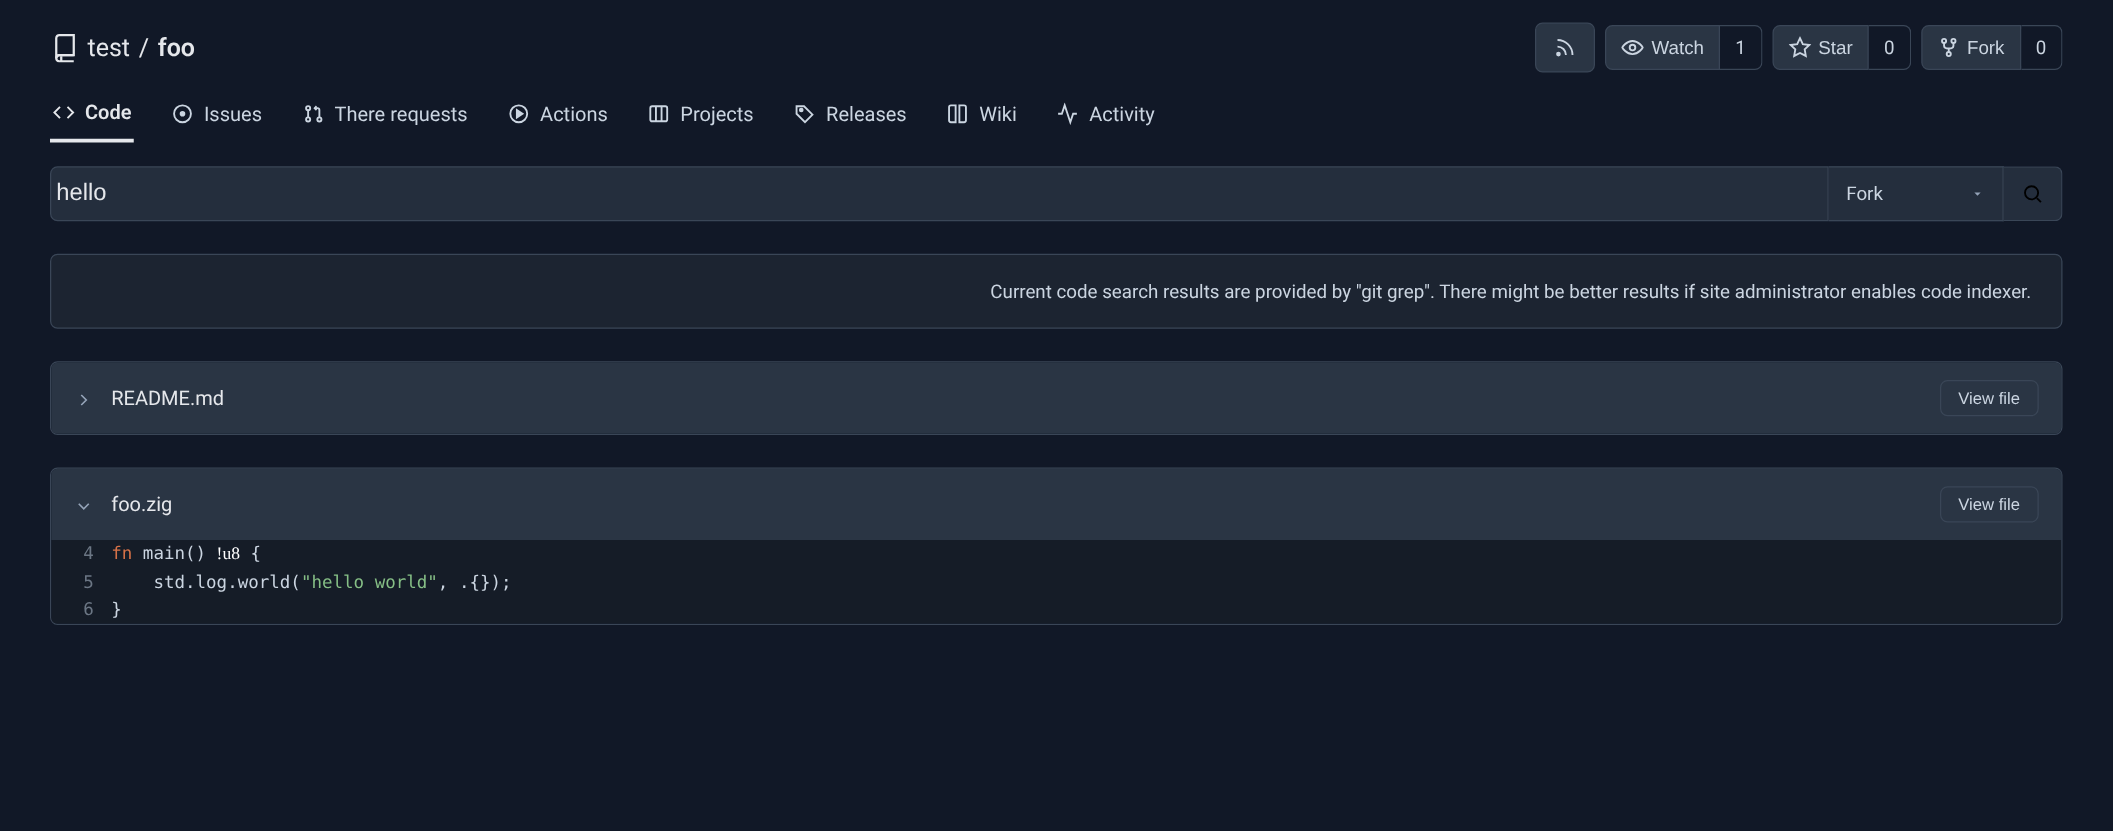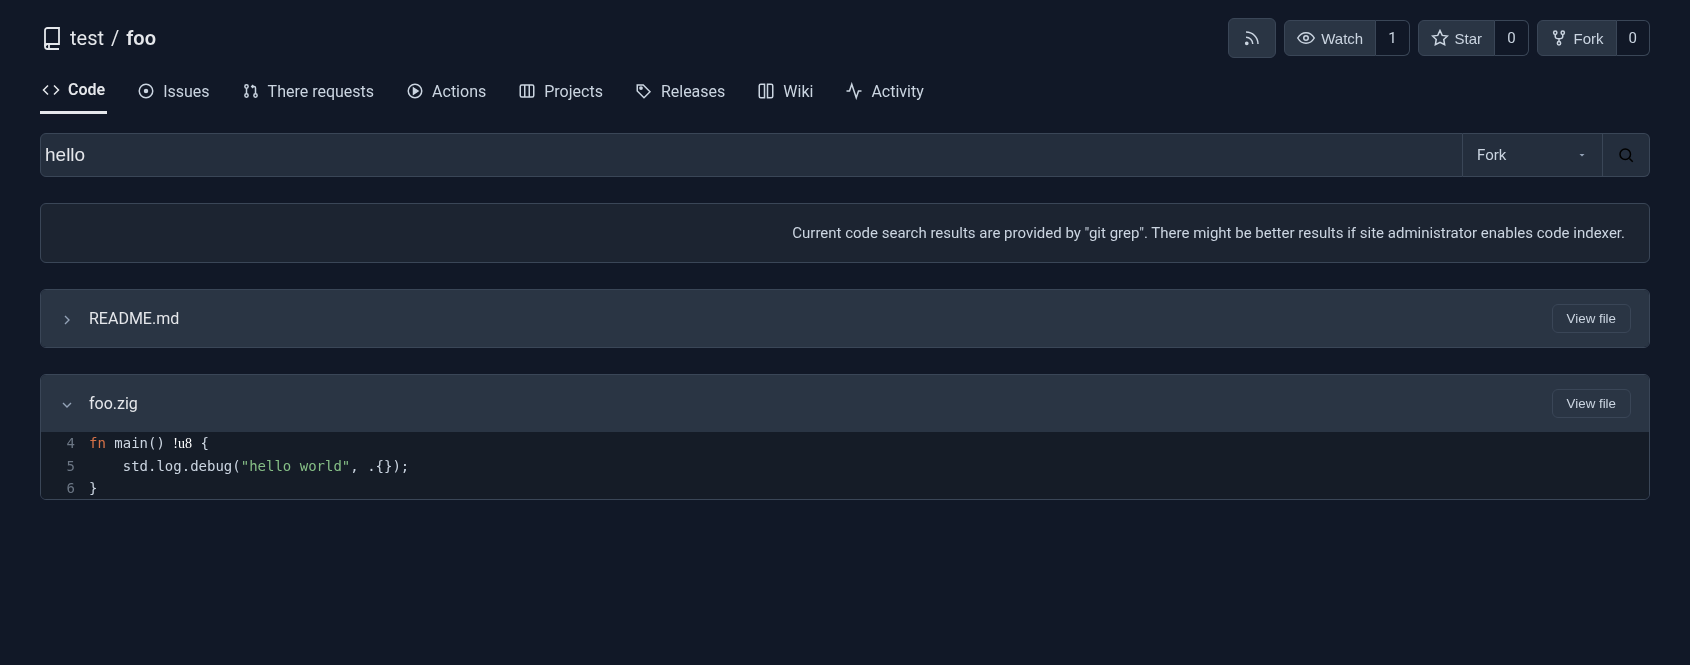--- a/index.html
+++ b/index.html
@@ -264,21 +264,21 @@
           </div>
           <button class="view-btn">View file</button>
         </div>
         <div class="code-block">
           <div class="code-line">
             <span class="lineno">4</span>
             <span class="code"><span class="kw">fn</span><span> main() </span><span class="ty">!u8</span><span> {</span></span>
           </div>
           <div class="code-line">
             <span class="lineno">5</span>
-            <span class="code"><span>    std.log.debug(</span><span class="str">"hello world"</span><span>, .{});</span></span>
+            <span class="code"><span>    std.log.world(</span><span class="str">"hello world"</span><span>, .{});</span></span>
           </div>
           <div class="code-line">
             <span class="lineno">6</span>
             <span class="code"><span>}</span></span>
           </div>
         </div>
       </div>
     </div>
 
 </div>

